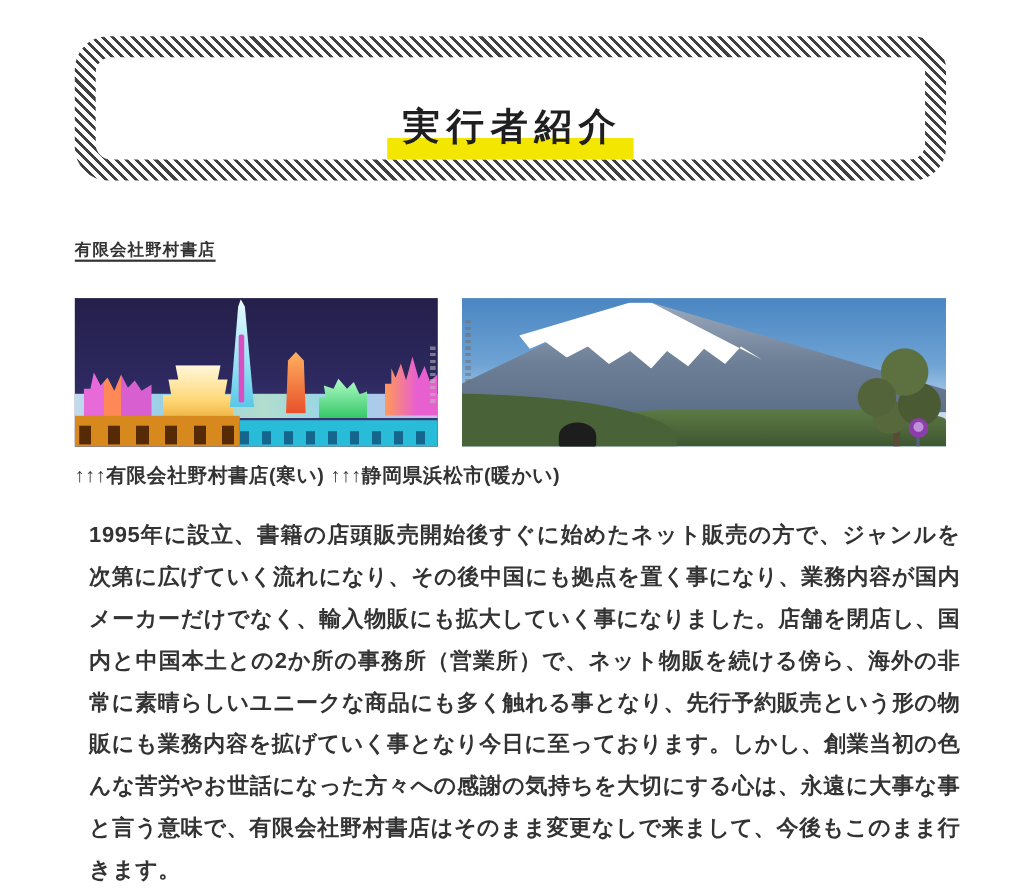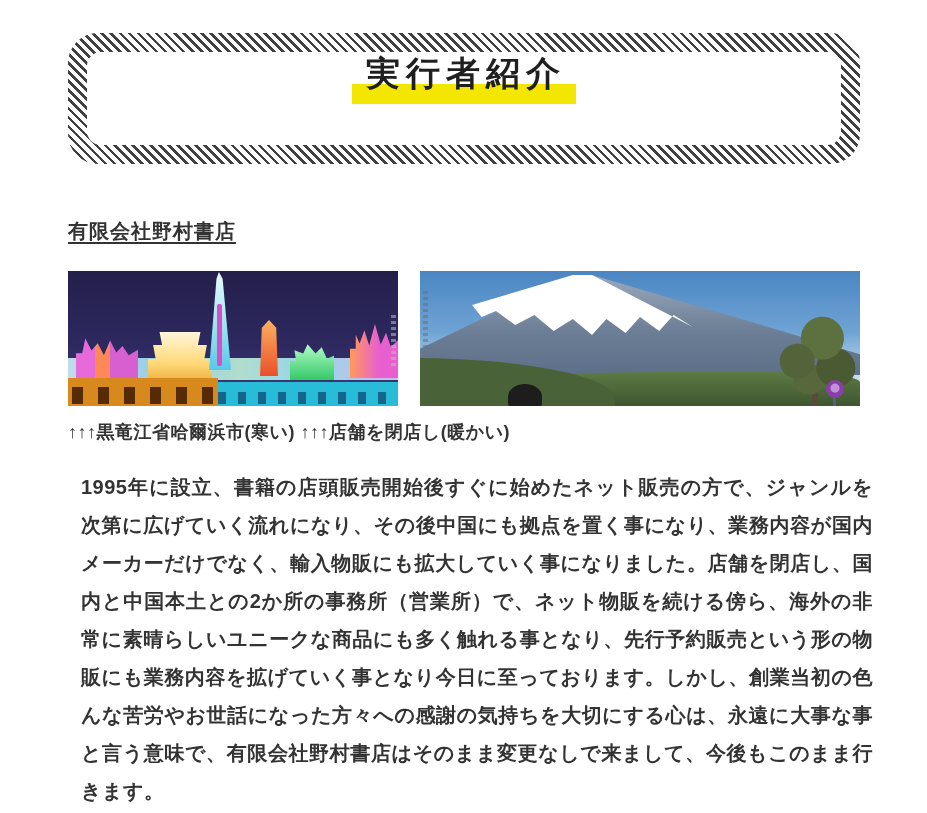--- a/index.html
+++ b/index.html
@@ -19,33 +19,33 @@
 
   
   .intro-box{
     position:absolute;left:68px;top:33px;width:792px;height:131px;
     border-radius:30px;
     background:repeating-linear-gradient(45deg,
       var(--stripe-dark) 0 2.6px,#ffffff 2.6px 6.4px);
   }
   .intro-box-inner{
     position:absolute;inset:19px;background:#ffffff;border-radius:14px;
-    display:flex;align-items:flex-start;justify-content:center;
+    display:flex;align-items:flex-end;justify-content:center;
   }
   .intro-title{
     font-size:34px;font-weight:bold;color:var(--title-text);
     letter-spacing:6px;line-height:1.25;
     padding:0 10px 9px 14px;
     background:linear-gradient(to bottom,transparent 62%,var(--highlight-yellow) 62%);
   }
 
   
   .company-name{
     position:absolute;left:68px;top:218px;margin:0;
-    font-size:20px;font-weight:bold;color:var(--text-dark);
+    font-size:15px;font-weight:bold;color:var(--text-dark);
     text-decoration:underline;text-decoration-thickness:2px;text-underline-offset:4px;
     letter-spacing:1px;
   }
 
   
   .photos{position:absolute;left:68px;top:271px;width:792px;height:135px;display:flex;gap:22px;}
   .photo{position:relative;height:135px;overflow:hidden;}
   .photo-left{width:330px;background:linear-gradient(180deg,#241f4a 0%,#2d2960 55%,#3a3470 80%,#2c2a58 100%);}
   .photo-right{width:440px;background:linear-gradient(180deg,#4a86c2 0%,#6fa3d4 45%,#a9cbe8 68%,#c6ddf0 78%,#b9d4ea 100%);}
   .photo .shape{position:absolute;}
@@ -156,17 +156,17 @@
       <div class="shape tree-trunk"></div>
       <div class="shape tree"></div>
       <div class="shape person-head"></div>
       <div class="shape sign-pole"></div>
       <div class="shape purple-sign"></div>
       <div class="shape watermark-left"></div>
     </div>
 
   </div>
 
-  <div class="caption">↑↑↑黒竜江省哈爾浜市(寒い) ↑↑↑店舗を閉店し(暖かい)</div>
+  <div class="caption">↑↑↑有限会社野村書店(寒い) ↑↑↑静岡県浜松市(暖かい)</div>
 
   <p class="body-text">1995年に設立、書籍の店頭販売開始後すぐに始めたネット販売の方で、ジャンルを次第に広げていく流れになり、その後中国にも拠点を置く事になり、業務内容が国内メーカーだけでなく、輸入物販にも拡大していく事になりました。店舗を閉店し、国内と中国本土との2か所の事務所（営業所）で、ネット物販を続ける傍ら、海外の非常に素晴らしいユニークな商品にも多く触れる事となり、先行予約販売という形の物販にも業務内容を拡げていく事となり今日に至っております。しかし、創業当初の色んな苦労やお世話になった方々への感謝の気持ちを大切にする心は、永遠に大事な事と言う意味で、有限会社野村書店はそのまま変更なしで来まして、今後もこのまま行きます。</p>
 
 </div>
 
 </body></html>

